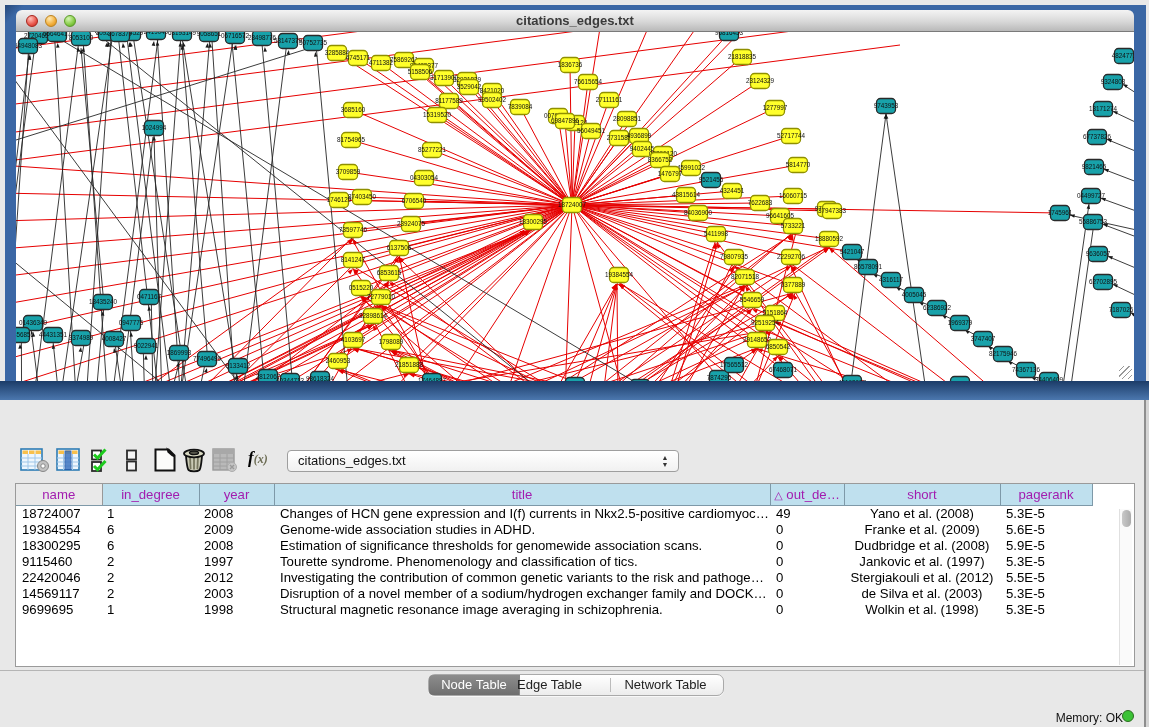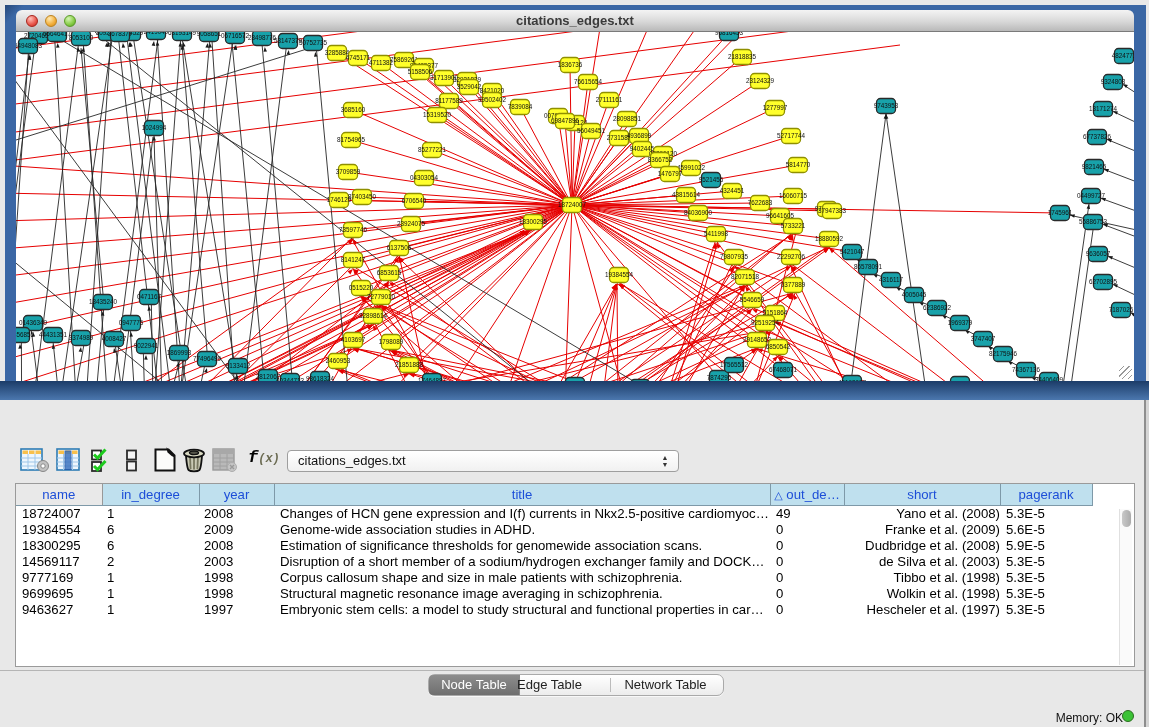--- a/index.html
+++ b/index.html
@@ -19,26 +19,26 @@
 #phead{position:absolute;left:0;top:2px;width:1149px;height:30px;background:linear-gradient(#efefef,#dcdcdc);border-bottom:1px solid #cfcfcf}
 #phead .lbl{position:absolute;left:10px;top:8px;font-size:13px;color:#1d1d1d}
 #phead .fx{position:absolute;right:33px;top:9px;width:15px;height:15px}
 #phead .xx{position:absolute;right:11px;top:7px;font-size:15px;font-weight:bold;color:#000}
 #toolbar{position:absolute;left:14px;top:40px;width:1121px;height:42px;background:#e8e8e8}
 .tbi{position:absolute;top:7px}
 #combo{position:absolute;left:273px;top:10px;width:392px;height:22px;background:linear-gradient(#fff,#f1f1f1);border:1px solid #9e9e9e;border-radius:4px;font-size:13px;color:#111;line-height:20px;padding-left:10px}
 #combo .arr{position:absolute;right:6px;top:0px;width:14px;height:20px;font-size:7px;line-height:7px;text-align:center;color:#333;padding-top:3px}
 #tbl{position:absolute;left:15px;top:483px;width:1120px;height:184px;background:#fff;border:1px solid #9a9a9a;overflow:hidden}
 table{border-collapse:collapse;table-layout:fixed;width:1076px;font-size:13.2px}
-th{background:#bfe0ee;font-weight:normal;color:#1d4ed8;height:21px;border-right:1px solid #7e99a8;border-bottom:1px solid #7e99a8;overflow:hidden;white-space:nowrap}
+th{background:#bfe0ee;font-weight:normal;color:#a21caf;height:21px;border-right:1px solid #7e99a8;border-bottom:1px solid #7e99a8;overflow:hidden;white-space:nowrap}
 th.c1{background:#e9e9e9;border-right:1px solid #989898}
 td{height:16px;color:#000;overflow:hidden;white-space:nowrap;padding:0 0 0 6px;text-overflow:ellipsis}
 td.c2,td.c3{padding-left:5px}
 col.c1{width:86px}col.c2{width:97px}col.c3{width:75px}col.c4{width:496px}col.c5{width:74px}col.c6{width:156px}col.c7{width:92px}
-td.c6{text-align:right;padding:0}
+td.c6{text-align:center;padding:0}
 #vsb{position:absolute;right:2px;top:25px;width:13px;height:156px;background:#fafafa;border-left:1px solid #e0e0e0}
 #vsb .thumb{position:absolute;left:2px;top:1px;width:9px;height:17px;background:linear-gradient(90deg,#c9c9c9,#ababab);border-radius:5px}
 #tabs{position:absolute;left:428px;top:674px;width:296px;height:22px;border:1px solid #a9a9a9;border-radius:7px;background:linear-gradient(#ffffff,#ececec);box-shadow:0 1px 0 rgba(255,255,255,.7)}
 #tabs .seg{position:absolute;top:0;height:20px;line-height:20px;font-size:13px;color:#222;text-align:center}
 #tabs .s1{left:0;width:91px;background:linear-gradient(#8d8d8d,#6f6f6f);color:#fff;border-radius:4px 0 0 4px;border-right:1px solid #8a8a8a}
 #tabs .s2{left:76px;width:89px}
 #tabs .s3{left:180px;width:113px}
 #tabs .d2{position:absolute;left:181px;top:3px;width:1px;height:14px;background:#bbb}
 #statusline{position:absolute;left:0;top:670px;width:1149px;height:1px;background:#b5b5b5}
 #mem{position:absolute;right:26px;top:711px;font-size:12px;color:#111}
@@ -936,21 +936,21 @@
         <g stroke="#a0a0a0" stroke-width="1">
           <line x1="1" y1="11" x2="22" y2="11"></line>
           <line x1="1" y1="15" x2="22" y2="15"></line>
           <line x1="1" y1="19" x2="22" y2="19"></line>
           <line x1="8" y1="7" x2="8" y2="23"></line>
           <line x1="15" y1="7" x2="15" y2="23"></line>
         </g>
         <circle cx="20" cy="20" r="4.5" fill="#c6c6c6" stroke="#adadad"></circle>
         <path d="M18 18 l4 4 m0 -4 l-4 4" stroke="#9a9a9a" stroke-width="1.4"></path>
       </svg>
-  <div class="tbi" style="left:234px;top:8px;font-size:17px;font-style:italic;font-family:Liberation Mono, monospace;font-weight:bold;color:#000">f<span style="font-size:12px;color:#6b6b52">(x)</span></div>
+  <div class="tbi" style="left:234px;top:8px;font-size:17px;font-style:italic;font-family:Liberation Serif, serif;font-weight:bold;color:#000">f<span style="font-size:12px;color:#6b6b52">(x)</span></div>
   <div id="combo">citations_edges.txt<div class="arr">▲<br>▼</div></div>
  </div>
 
 </div>
 <div id="tbl">
  <table>
   <colgroup>
         <col class="c1">
         <col class="c2">
         <col class="c3">
@@ -990,53 +990,53 @@
 <tr>
           <td class="c1">18300295</td>
           <td class="c2">6</td>
           <td class="c3">2008</td>
           <td class="c4">Estimation of significance thresholds for genomewide association scans.</td>
           <td class="c5">0</td>
           <td class="c6">Dudbridge et al. (2008)</td>
           <td class="c7">5.9E-5</td>
         </tr>
 <tr>
+          <td class="c1">9115460</td>
+          <td class="c2">2</td>
+          <td class="c3">1997</td>
+          <td class="c4">Tourette syndrome. Phenomenology and classification of tics.</td>
+          <td class="c5">0</td>
+          <td class="c6">Jankovic et al. (1997)</td>
+          <td class="c7">5.3E-5</td>
+        </tr>
+<tr>
+          <td class="c1">22420046</td>
+          <td class="c2">2</td>
+          <td class="c3">2012</td>
+          <td class="c4">Investigating the contribution of common genetic variants to the risk and pathogen…</td>
+          <td class="c5">0</td>
+          <td class="c6">Stergiakouli et al. (2012)</td>
+          <td class="c7">5.5E-5</td>
+        </tr>
+<tr>
           <td class="c1">14569117</td>
           <td class="c2">2</td>
           <td class="c3">2003</td>
-          <td class="c4">Disruption of a short member of a sodium/hydrogen exchanger family and DOCK…</td>
+          <td class="c4">Disruption of a novel member of a sodium/hydrogen exchanger family and DOCK…</td>
           <td class="c5">0</td>
           <td class="c6">de Silva et al. (2003)</td>
-          <td class="c7">5.3E-5</td>
-        </tr>
-<tr>
-          <td class="c1">9777169</td>
-          <td class="c2">1</td>
-          <td class="c3">1998</td>
-          <td class="c4">Corpus callosum shape and size in male patients with schizophrenia.</td>
-          <td class="c5">0</td>
-          <td class="c6">Tibbo et al. (1998)</td>
           <td class="c7">5.3E-5</td>
         </tr>
 <tr>
           <td class="c1">9699695</td>
           <td class="c2">1</td>
           <td class="c3">1998</td>
           <td class="c4">Structural magnetic resonance image averaging in schizophrenia.</td>
           <td class="c5">0</td>
           <td class="c6">Wolkin et al. (1998)</td>
-          <td class="c7">5.3E-5</td>
-        </tr>
-<tr>
-          <td class="c1">9463627</td>
-          <td class="c2">1</td>
-          <td class="c3">1997</td>
-          <td class="c4">Embryonic stem cells: a model to study structural and functional properties in car…</td>
-          <td class="c5">0</td>
-          <td class="c6">Hescheler et al. (1997)</td>
           <td class="c7">5.3E-5</td>
         </tr>
  </tbody>
     </table>
  <div id="vsb">
       <div class="thumb"></div>
     </div>
 </div>
 <div id="statusline"></div>
 <div id="tabs">

